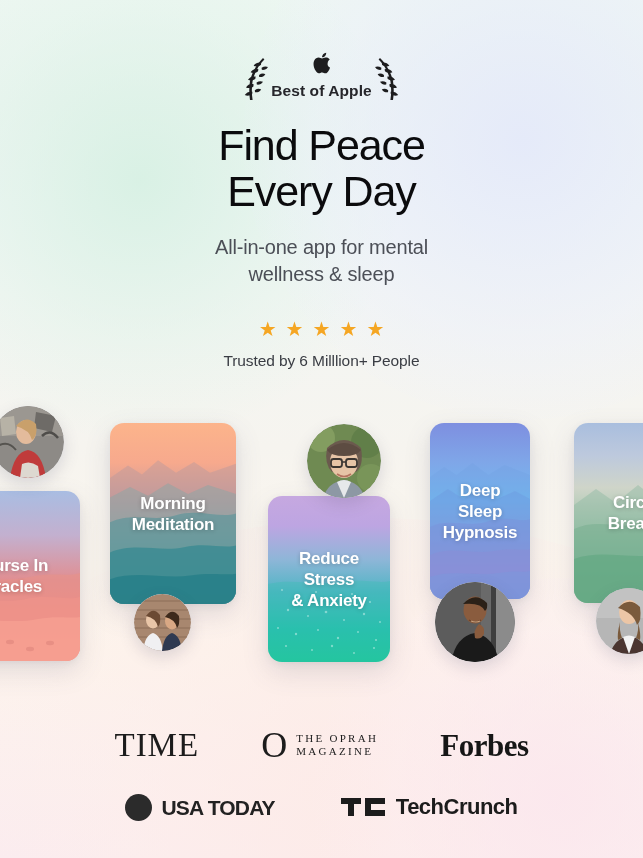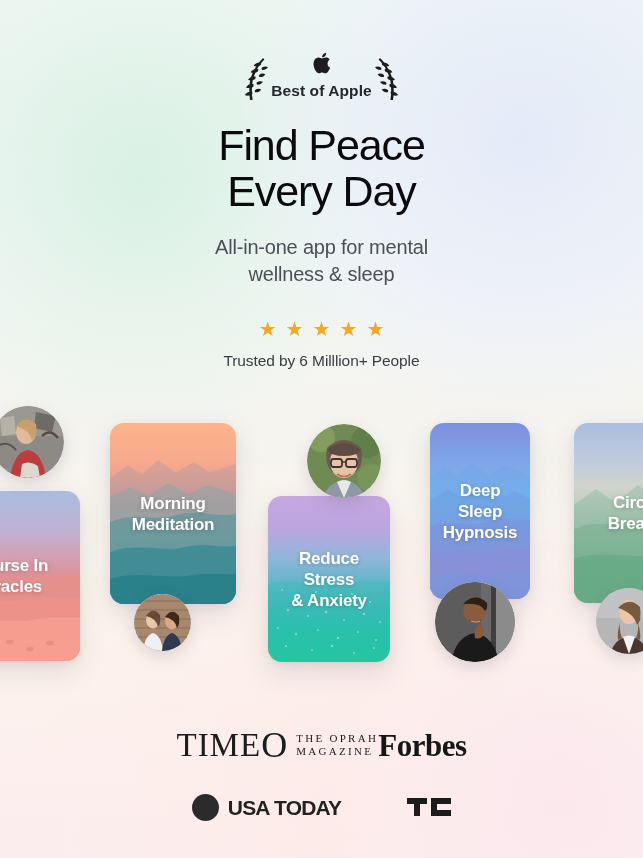--- a/index.html
+++ b/index.html
@@ -145,21 +145,21 @@
   #avatar-glasses  { left:307px; top:424px; width:74px;  height:74px; }
   #avatar-pair     { left:134px; top:594px; width:57px;  height:57px; }
   #avatar-black    { left:435px; top:582px; width:80px;  height:80px; }
   #avatar-blazer   { left:596px; top:588px; width:66px;  height:66px; }
 
   
   .press{ position:absolute; left:0; top:714px; width:643px; z-index:3; }
   .press-row{
     display:flex; align-items:center; justify-content:center;
   }
-  #press-row-1{ height:62px; }
+  #press-row-1{ gap:62px; height:62px; }
   #press-row-2{ gap:66px; height:54px; margin-top:4px; }
 
   .logo-time{
     font-family:"Liberation Serif", serif;
     font-size:33px; line-height:33px; font-weight:400;
     letter-spacing:1px; color:#1c1c1c;
   }
   .logo-oprah{ display:flex; align-items:center; gap:9px; color:#1c1c1c; }
   .logo-oprah-o{
     font-family:"Liberation Serif", serif;
@@ -496,17 +496,18 @@
       <div class="logo-techcrunch">
         <svg width="44" height="24" viewBox="0 0 44 24">
           <g fill="#1c1c1c">
             <rect x="0" y="3" width="20" height="6"></rect>
             <rect x="7" y="3" width="6" height="18"></rect>
             <rect x="24" y="3" width="20" height="6"></rect>
             <rect x="24" y="3" width="6" height="18"></rect>
             <rect x="24" y="15" width="20" height="6"></rect>
           </g>
         </svg>
+        <div class="logo-techcrunch-text">TechCrunch</div>
       </div>
     </div>
   </div>
 
 </div>
 
 </body></html>

